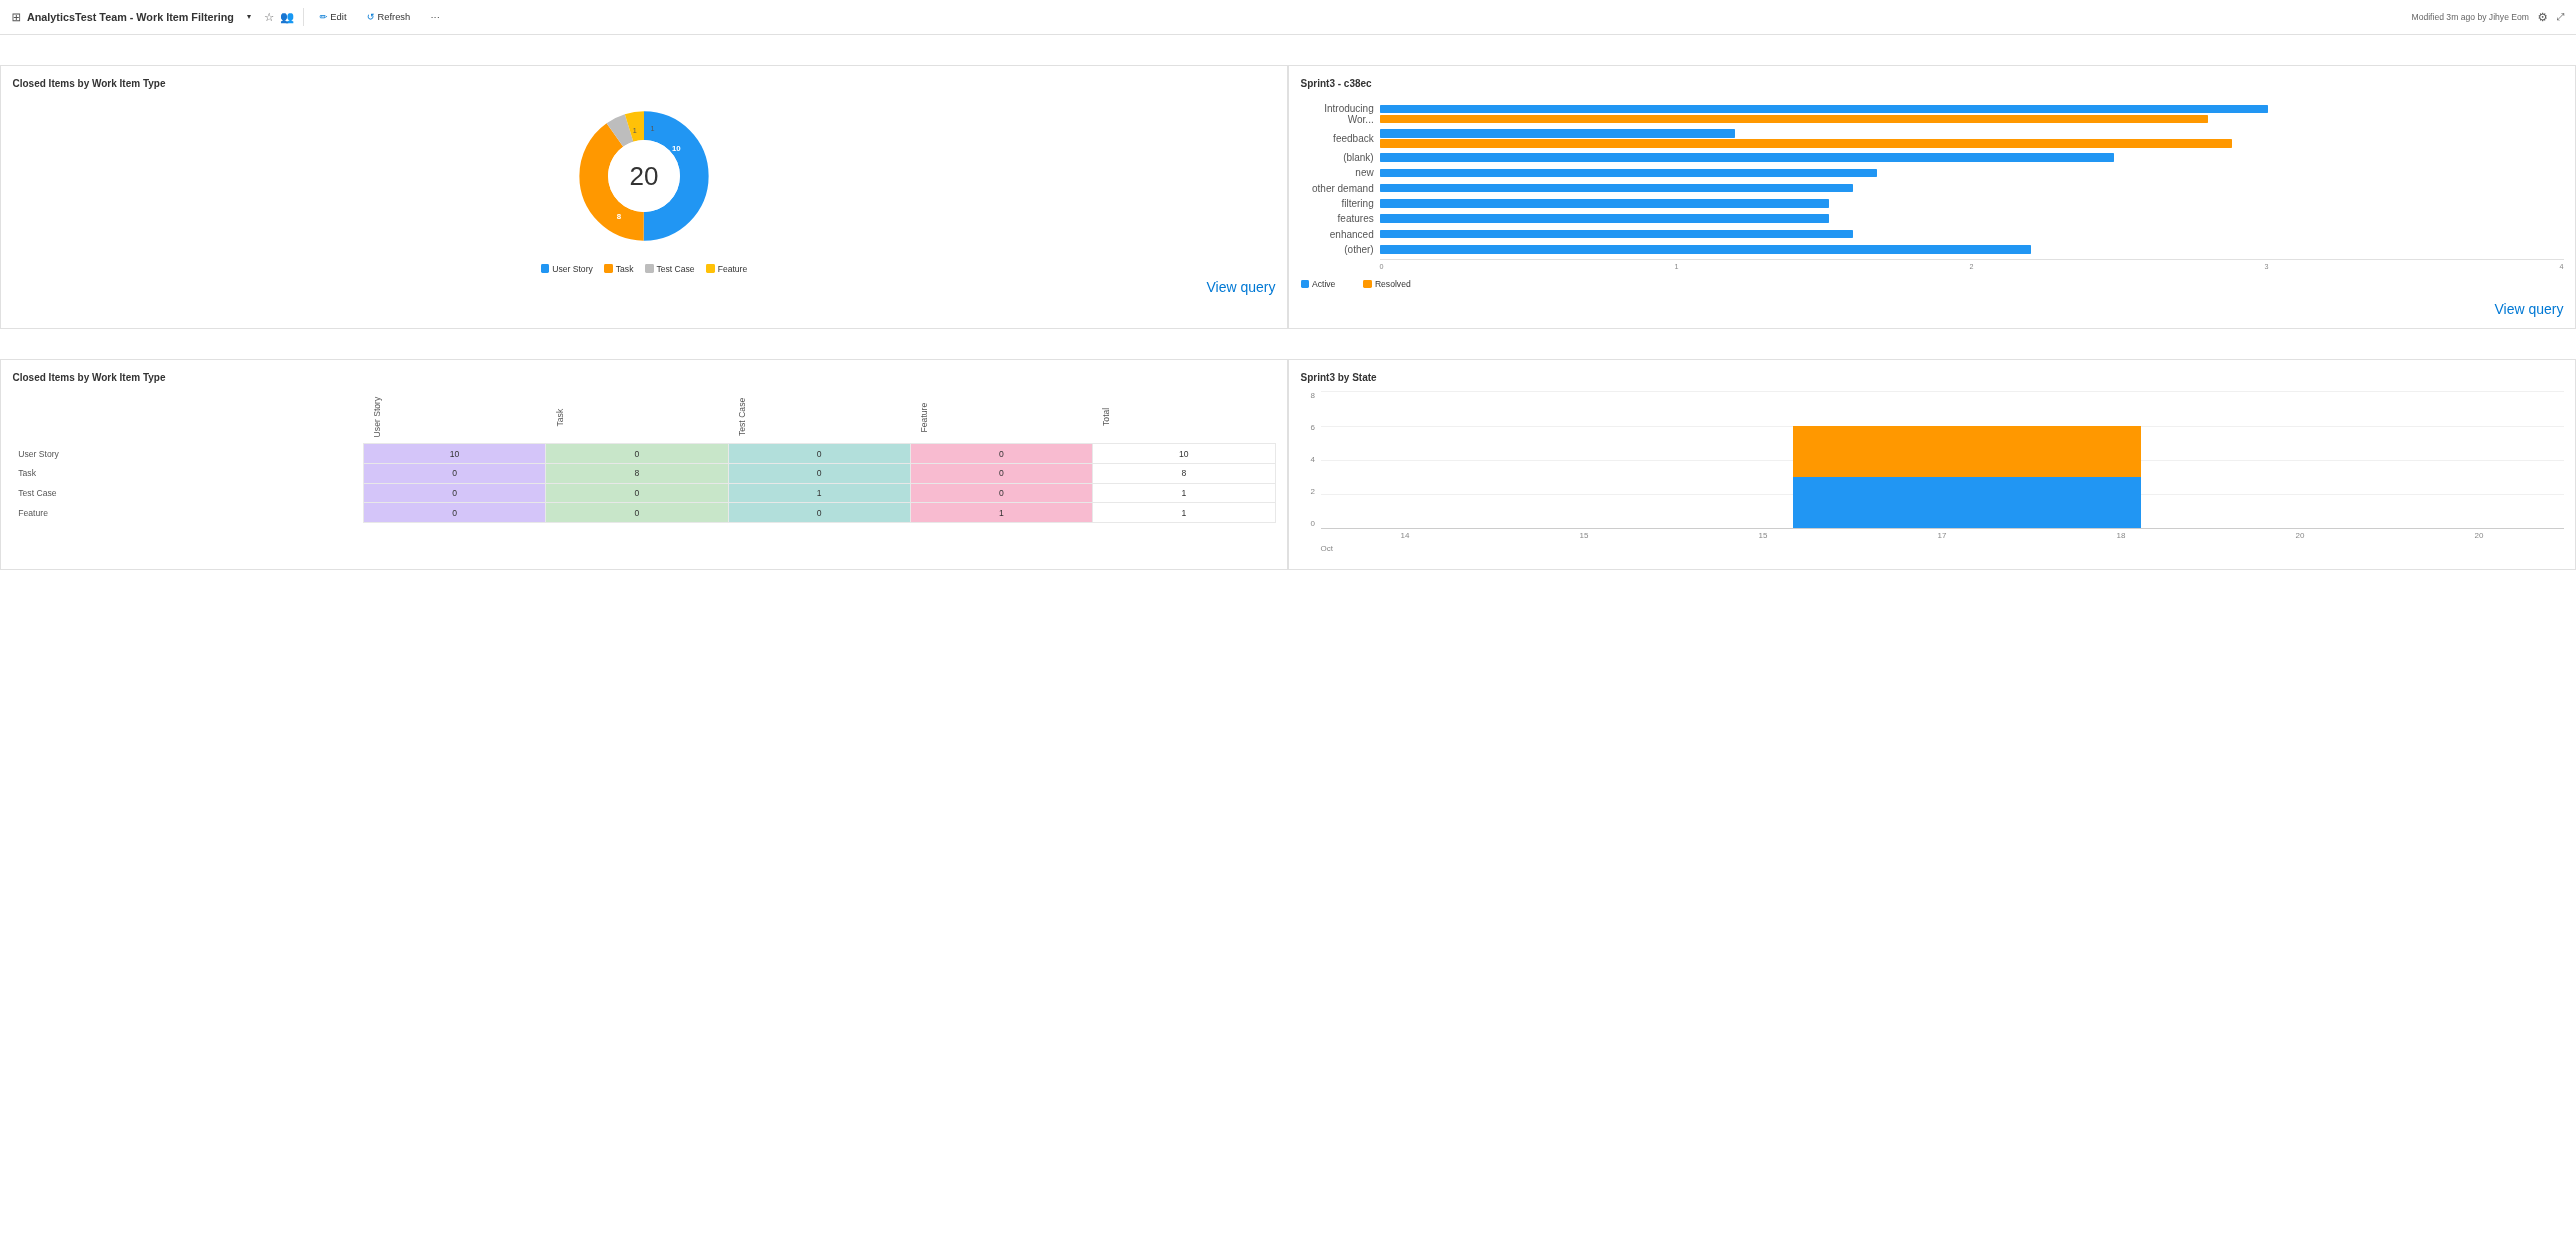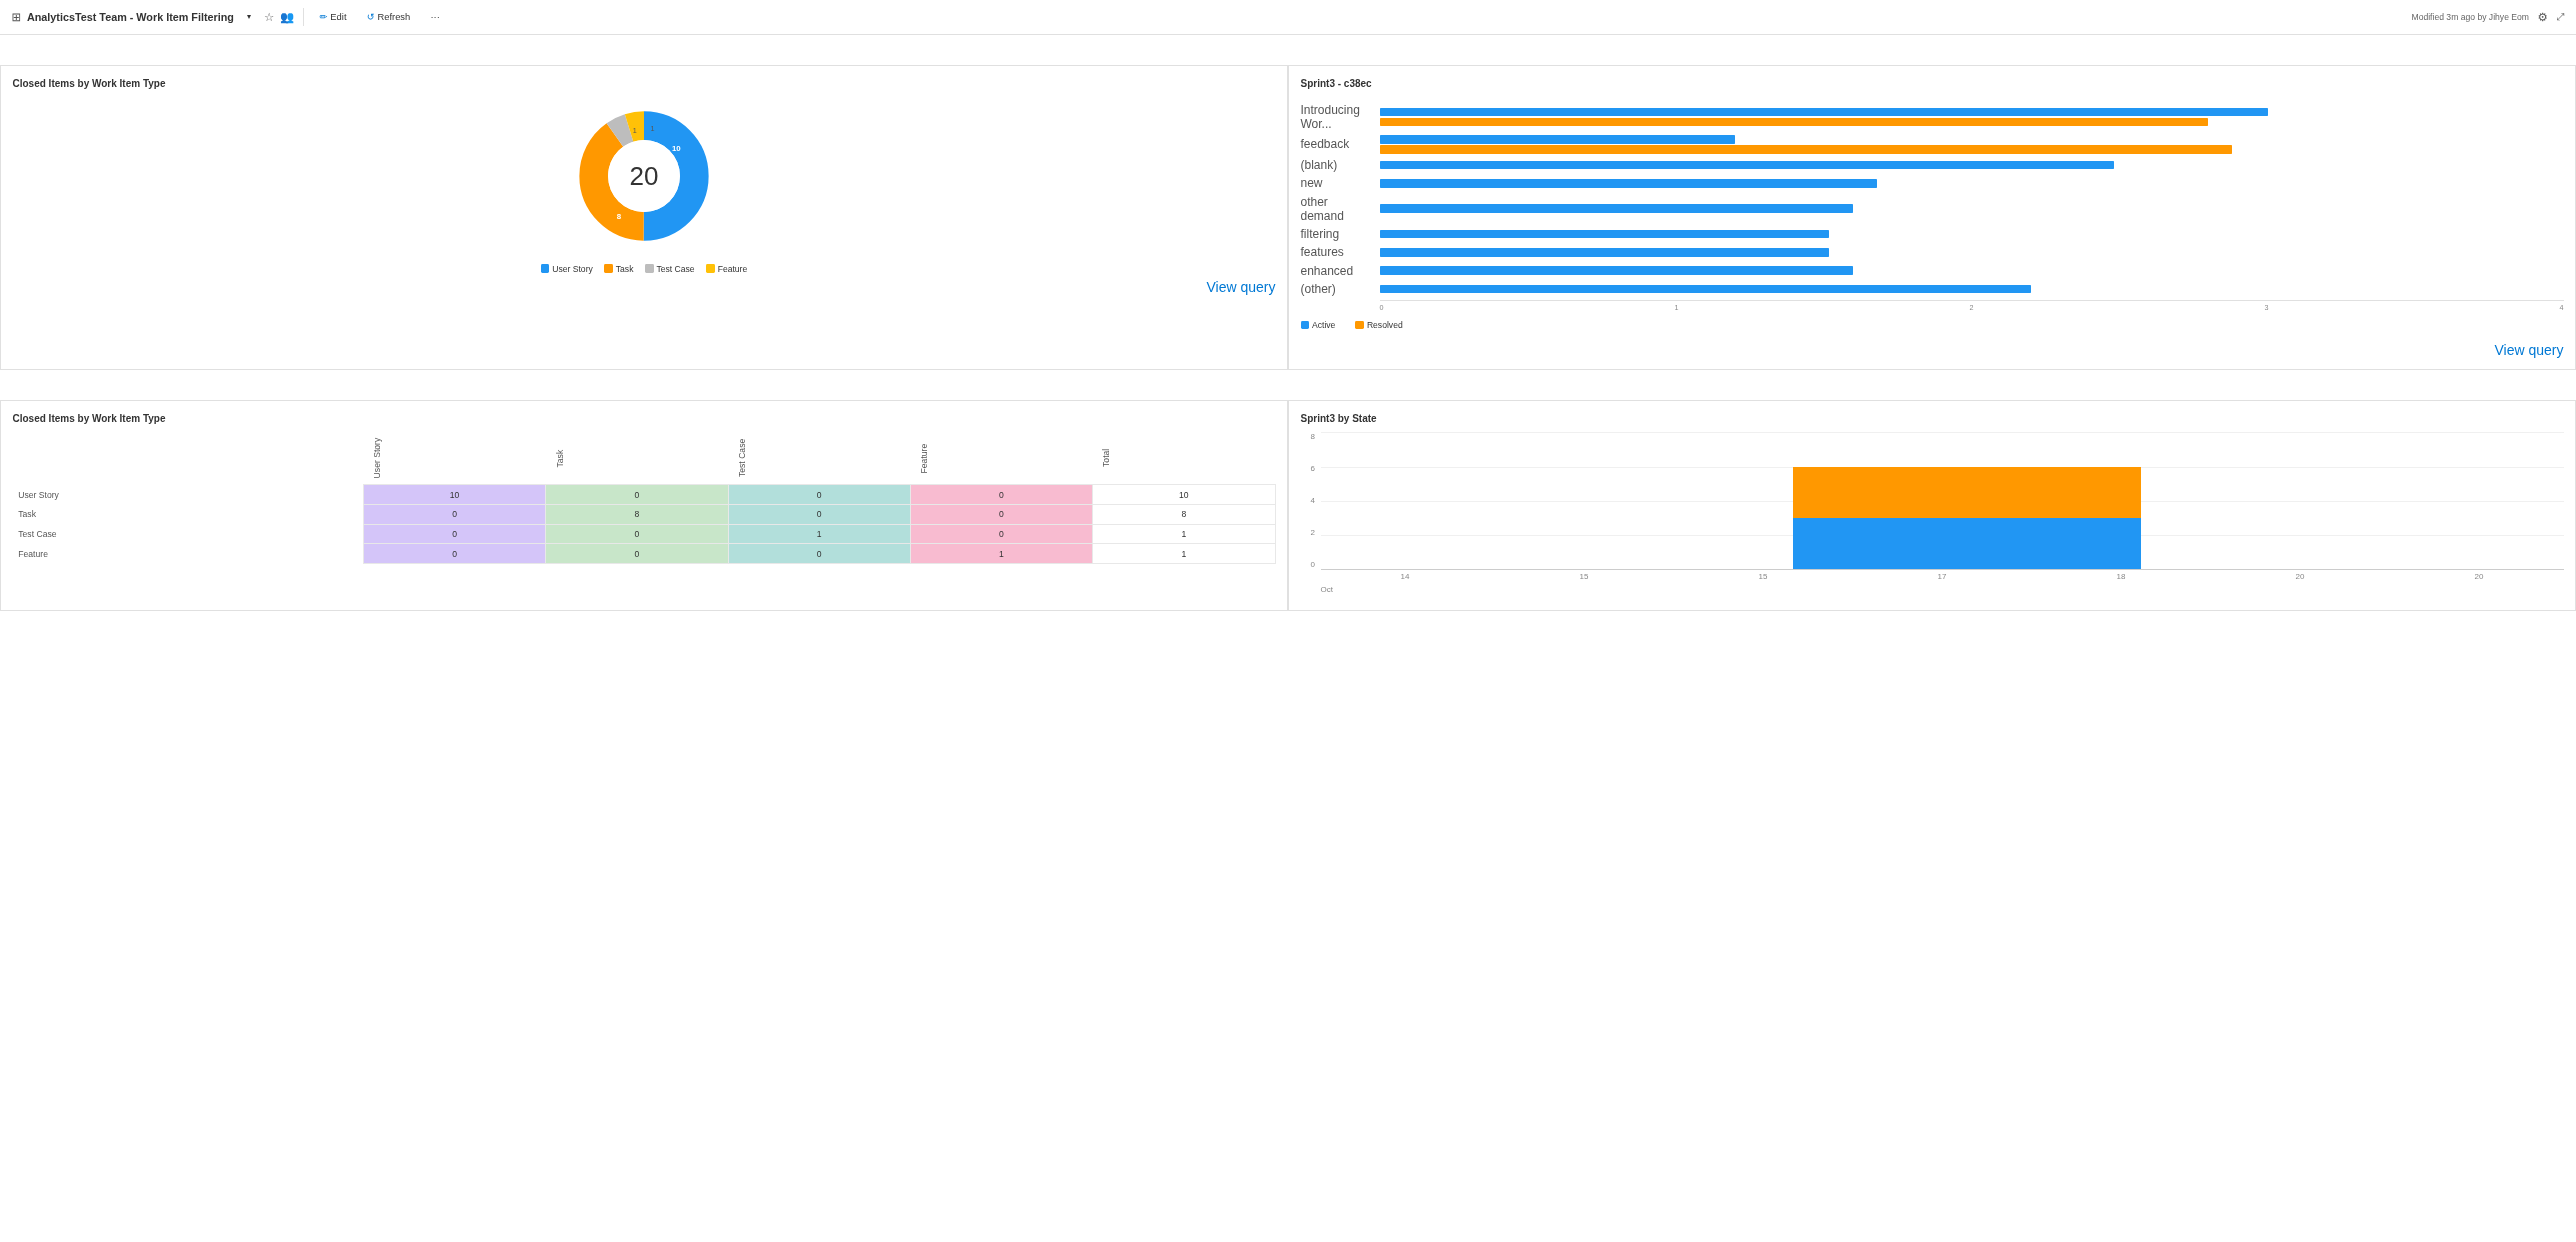--- a/index.html
+++ b/index.html
@@ -38,27 +38,27 @@
       font-size: 26px; font-weight: 300; color: #333;
     }
     .legend { display: flex; gap: 11.5px; margin-top: 8.6px; flex-wrap: wrap; justify-content: center; }
     .legend-item { display: flex; align-items: center; gap: 2.9px; font-size: 8.6px; }
     .legend-dot { width: 8.6px; height: 8.6px; border-radius: 1.4px; flex-shrink: 0; }
     .view-query { color: #0078d4; font-size: 14px; cursor: pointer; text-align: right; display: block; margin-top: 5.8px; }
 
     
     .bar-chart { padding: 5.8px 0; }
     .bar-row { display: flex; align-items: center; margin-bottom: 4.3px; }
-    .bar-label { width: 79px; text-align: left; font-size: 12px; color: #555; padding-right: 5.8px; flex-shrink: 0; }
+    .bar-label { width: 79px; text-align: right; font-size: 10px; color: #555; padding-right: 5.8px; flex-shrink: 0; }
     .bar { height: 8.6px; border-radius: 0.7px; }
     .bar-blue { background: #2196F3; }
     .bar-orange { background: #FF9800; }
     .axis-line { border-top: 0.7px solid #e0e0e0; margin: 4.3px 0 1.4px 79px; }
     .axis-labels { display: flex; justify-content: space-between; font-size: 7.2px; color: #888; margin-left: 79px; }
-    .chart-legend { display: flex; gap: 20px; margin-top: 5.8px; font-size: 8.6px; }
+    .chart-legend { display: flex; gap: 28px; margin-top: 5.8px; font-size: 8.6px; }
     .chart-legend-item { display: flex; align-items: center; gap: 2.9px; }
 
     
     .pivot-table { width: 100%; border-collapse: collapse; font-size: 8.6px; margin-top: 5.8px; }
     .pivot-table th { font-weight: normal; color: #555; padding: 2.9px 5.8px; text-align: center; }
     .pivot-table td { padding: 4.3px 5.8px; text-align: center; border: 0.7px solid #e8e8e8; }
     .pivot-table td.row-label { text-align: left; border: none; color: #555; }
     .cell-us { background: #d4c5f9; }
     .cell-task { background: #c8e6c9; }
     .cell-tc { background: #b2dfdb; }

